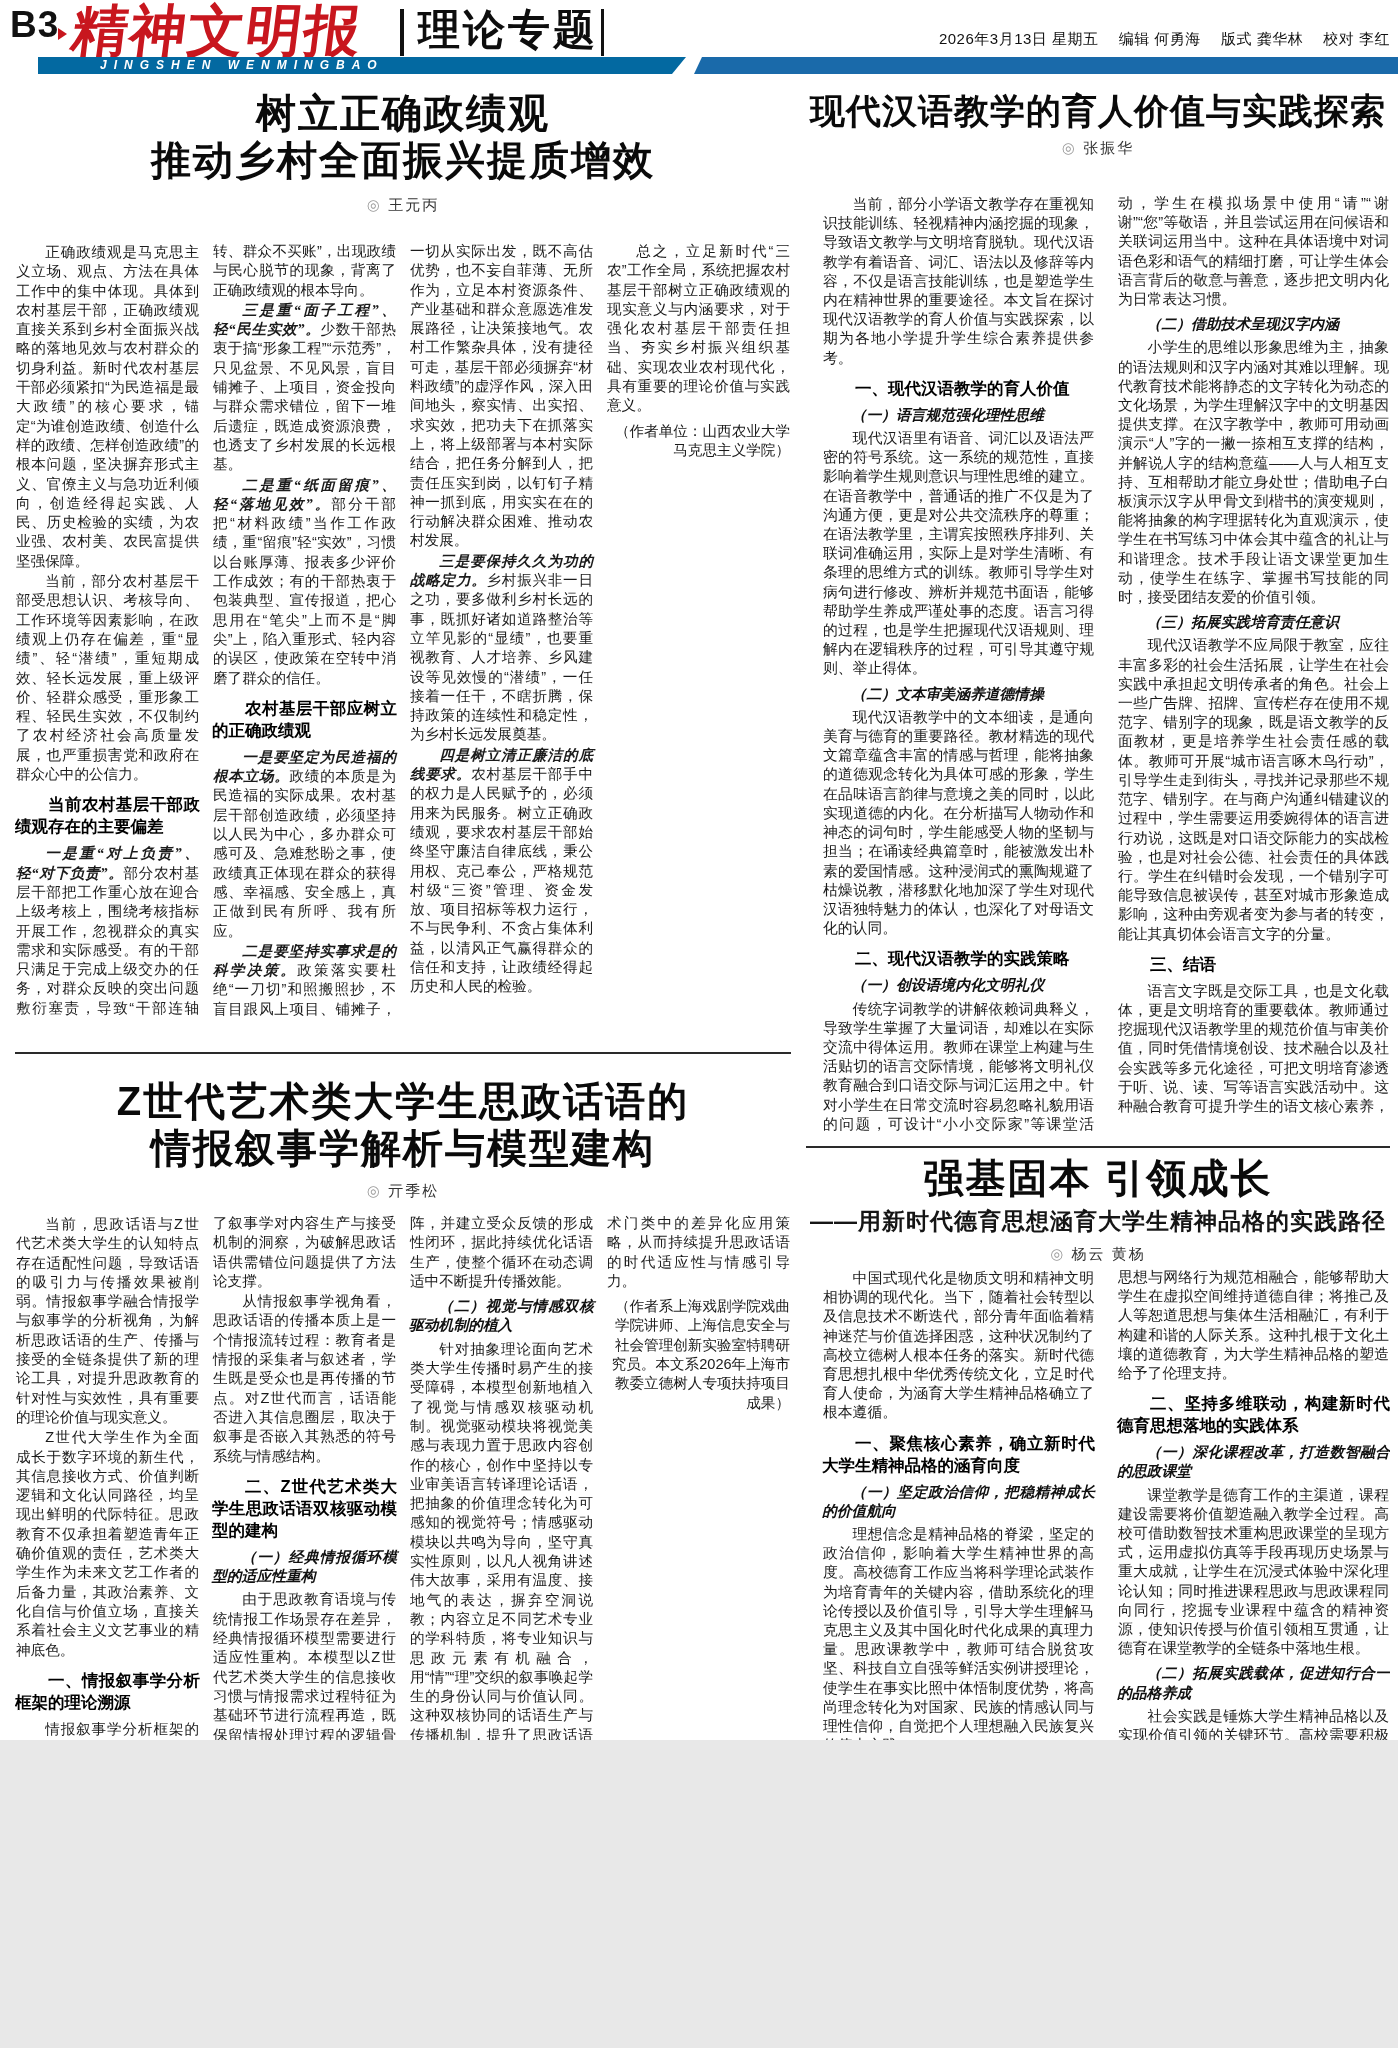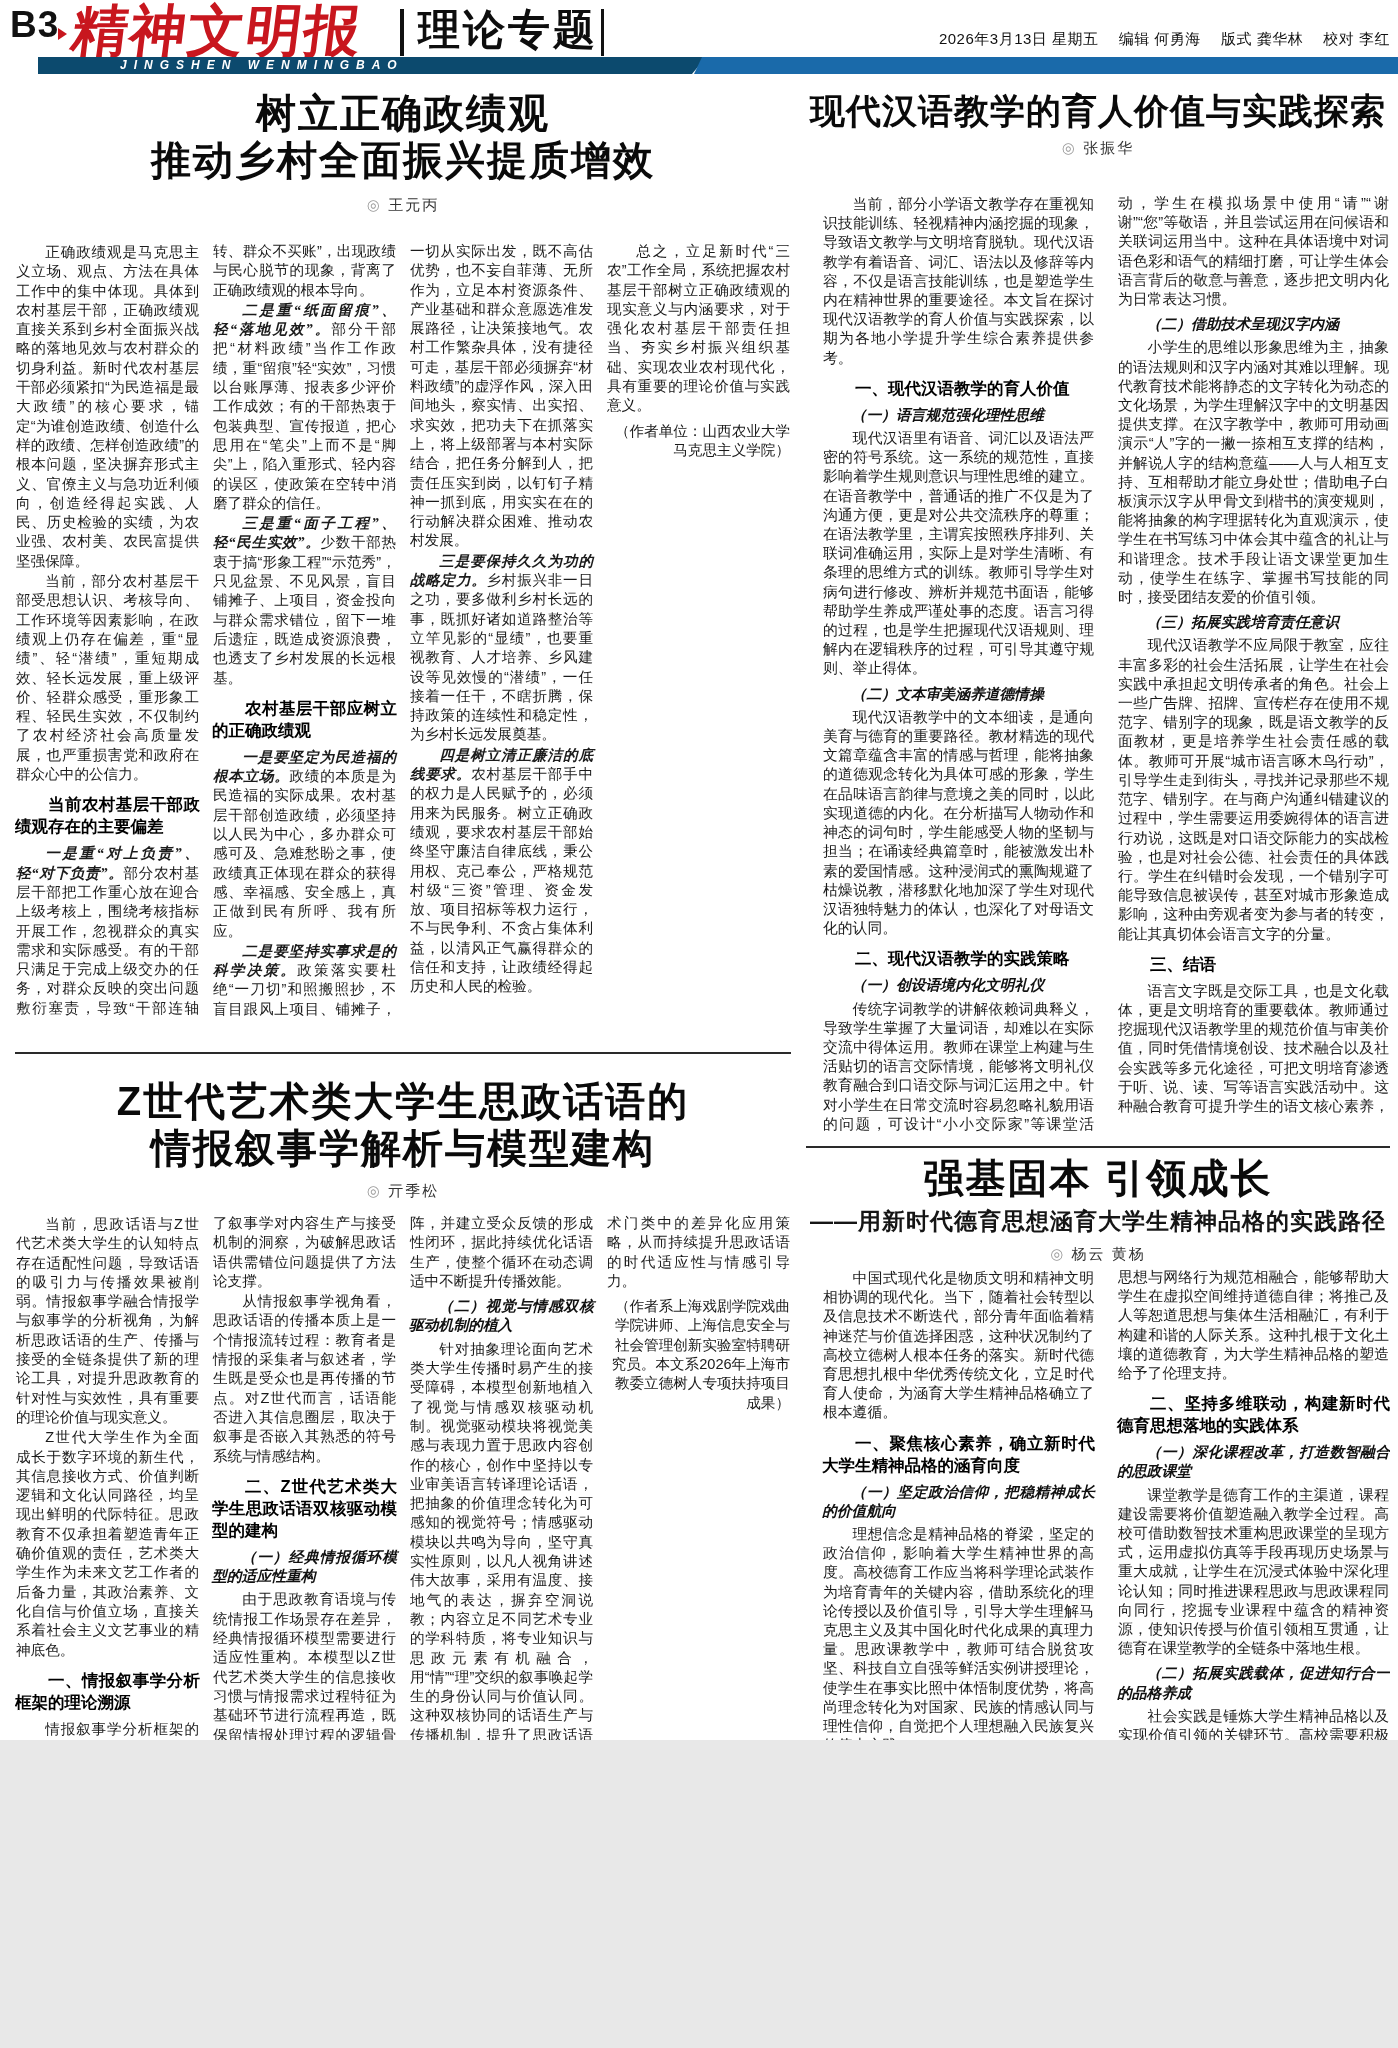--- a/index.html
+++ b/index.html
@@ -8,22 +8,22 @@
   
   #edition{position:absolute;left:10px;top:4px;font-size:37px;font-weight:bold;letter-spacing:1px;color:#111;}
   #ed-tri{position:absolute;left:58px;top:28px;width:0;height:0;border-left:9px solid #c8161e;
           border-top:6px solid transparent;border-bottom:6px solid transparent;}
   #masthead{position:absolute;left:72px;top:-6px;font-size:56px;font-weight:bold;color:#c8161e;
             font-family:"Liberation Serif","DejaVu Serif",serif;transform:skewX(-7deg);letter-spacing:2px;}
   .vbar{position:absolute;top:9px;width:4px;height:47px;background:#111;}
   #vbar1{left:400px;} #vbar2{left:601px;width:3px;}
   #section-title{position:absolute;left:418px;top:2px;font-size:42px;font-weight:bold;letter-spacing:3px;color:#0d0d0d;}
   #dateline{position:absolute;right:8px;top:30px;font-size:15px;color:#111;letter-spacing:.5px;}
-  #red-banner{position:absolute;left:38px;top:57px;width:648px;height:17px;background:#0c4a6e;
-              clip-path:polygon(0 0,100% 0,calc(100% - 14px) 100%,0 100%);padding-left:20px;}
+  #red-banner{position:absolute;left:38px;top:57px;width:648px;height:17px;background:#0369a1;
+              clip-path:polygon(0 0,100% 0,calc(100% - 14px) 100%,0 100%);}
   #red-banner span{display:block;padding-left:62px;font-size:12px;font-weight:bold;font-style:italic;
               color:#fff;letter-spacing:7px;line-height:17px;font-family:"Liberation Sans",sans-serif;}
   #blue-banner{position:absolute;left:694px;top:57px;width:704px;height:17px;background:#1a6aaa;
               clip-path:polygon(8px 0,100% 0,100% 100%,0 100%);}
   
   .art{position:absolute;}
   .headline{width:100%;text-align:center;font-weight:bold;color:#0a0a0a;line-height:1.18;}
   .hl-40{font-size:40px;letter-spacing:2px;}
   .hl-36{font-size:35px;letter-spacing:1px;}
   .subtitle{width:100%;text-align:center;font-size:23px;font-weight:bold;letter-spacing:1px;color:#151515;}
@@ -68,22 +68,22 @@
     <div class="headline hl-40">推动乡村全面振兴提质增效</div>
     <div class="byline" style="margin-top:12px;">
       <span class="circ">◎ </span><span>王元丙</span>
     </div>
   </div>
   <div class="art cols cols4" style="left:15px;top:242px;width:776px;height:788px;">
       <p class="b-p">正确政绩观是马克思主义立场、观点、方法在具体工作中的集中体现。具体到农村基层干部，正确政绩观直接关系到乡村全面振兴战略的落地见效与农村群众的切身利益。新时代农村基层干部必须紧扣“为民造福是最大政绩”的核心要求，锚定“为谁创造政绩、创造什么样的政绩、怎样创造政绩”的根本问题，坚决摒弃形式主义、官僚主义与急功近利倾向，创造经得起实践、人民、历史检验的实绩，为农业强、农村美、农民富提供坚强保障。</p>
       <p class="b-p">当前，部分农村基层干部受思想认识、考核导向、工作环境等因素影响，在政绩观上仍存在偏差，重“显绩”、轻“潜绩”，重短期成效、轻长远发展，重上级评价、轻群众感受，重形象工程、轻民生实效，不仅制约了农村经济社会高质量发展，也严重损害党和政府在群众心中的公信力。</p>
       <p class="b-h">当前农村基层干部政绩观存在的主要偏差</p>
       <p class="b-kp"><span class="lead">一是重“对上负责”、轻“对下负责”。</span>部分农村基层干部把工作重心放在迎合上级考核上，围绕考核指标开展工作，忽视群众的真实需求和实际感受。有的干部只满足于完成上级交办的任务，对群众反映的突出问题敷衍塞责，导致“干部连轴转、群众不买账”，出现政绩与民心脱节的现象，背离了正确政绩观的根本导向。</p>
+      <p class="b-kp"><span class="lead">三是重“面子工程”、轻“民生实效”。</span>少数干部热衷于搞“形象工程”“示范秀”，只见盆景、不见风景，盲目铺摊子、上项目，资金投向与群众需求错位，留下一堆后遗症，既造成资源浪费，也透支了乡村发展的长远根基。</p>
       <p class="b-kp"><span class="lead">二是重“纸面留痕”、轻“落地见效”。</span>部分干部把“材料政绩”当作工作政绩，重“留痕”轻“实效”，习惯以台账厚薄、报表多少评价工作成效；有的干部热衷于包装典型、宣传报道，把心思用在“笔尖”上而不是“脚尖”上，陷入重形式、轻内容的误区，使政策在空转中消磨了群众的信任。</p>
-      <p class="b-kp"><span class="lead">三是重“面子工程”、轻“民生实效”。</span>少数干部热衷于搞“形象工程”“示范秀”，只见盆景、不见风景，盲目铺摊子、上项目，资金投向与群众需求错位，留下一堆后遗症，既造成资源浪费，也透支了乡村发展的长远根基。</p>
       <p class="b-h">农村基层干部应树立的正确政绩观</p>
       <p class="b-kp"><span class="lead">一是要坚定为民造福的根本立场。</span>政绩的本质是为民造福的实际成果。农村基层干部创造政绩，必须坚持以人民为中心，多办群众可感可及、急难愁盼之事，使政绩真正体现在群众的获得感、幸福感、安全感上，真正做到民有所呼、我有所应。</p>
       <p class="b-kp"><span class="lead">二是要坚持实事求是的科学决策。</span>政策落实要杜绝“一刀切”和照搬照抄，不盲目跟风上项目、铺摊子，一切从实际出发，既不高估优势，也不妄自菲薄、无所作为，立足本村资源条件、产业基础和群众意愿选准发展路径，让决策接地气。农村工作繁杂具体，没有捷径可走，基层干部必须摒弃“材料政绩”的虚浮作风，深入田间地头，察实情、出实招、求实效，把功夫下在抓落实上，将上级部署与本村实际结合，把任务分解到人，把责任压实到岗，以钉钉子精神一抓到底，用实实在在的行动解决群众困难、推动农村发展。</p>
       <p class="b-kp"><span class="lead">三是要保持久久为功的战略定力。</span>乡村振兴非一日之功，要多做利乡村长远的事，既抓好诸如道路整治等立竿见影的“显绩”，也要重视教育、人才培养、乡风建设等见效慢的“潜绩”，一任接着一任干，不瞎折腾，保持政策的连续性和稳定性，为乡村长远发展奠基。</p>
       <p class="b-kp"><span class="lead">四是树立清正廉洁的底线要求。</span>农村基层干部手中的权力是人民赋予的，必须用来为民服务。树立正确政绩观，要求农村基层干部始终坚守廉洁自律底线，秉公用权、克己奉公，严格规范村级“三资”管理、资金发放、项目招标等权力运行，不与民争利、不贪占集体利益，以清风正气赢得群众的信任和支持，让政绩经得起历史和人民的检验。</p>
       <p class="b-p">总之，立足新时代“三农”工作全局，系统把握农村基层干部树立正确政绩观的现实意义与内涵要求，对于强化农村基层干部责任担当、夯实乡村振兴组织基础、实现农业农村现代化，具有重要的理论价值与实践意义。</p>
       <p class="b-au">（作者单位：山西农业大学马克思主义学院）</p>
     </div>
 
   <div class="hrule" style="left:15px;top:1052px;width:776px;"></div>

